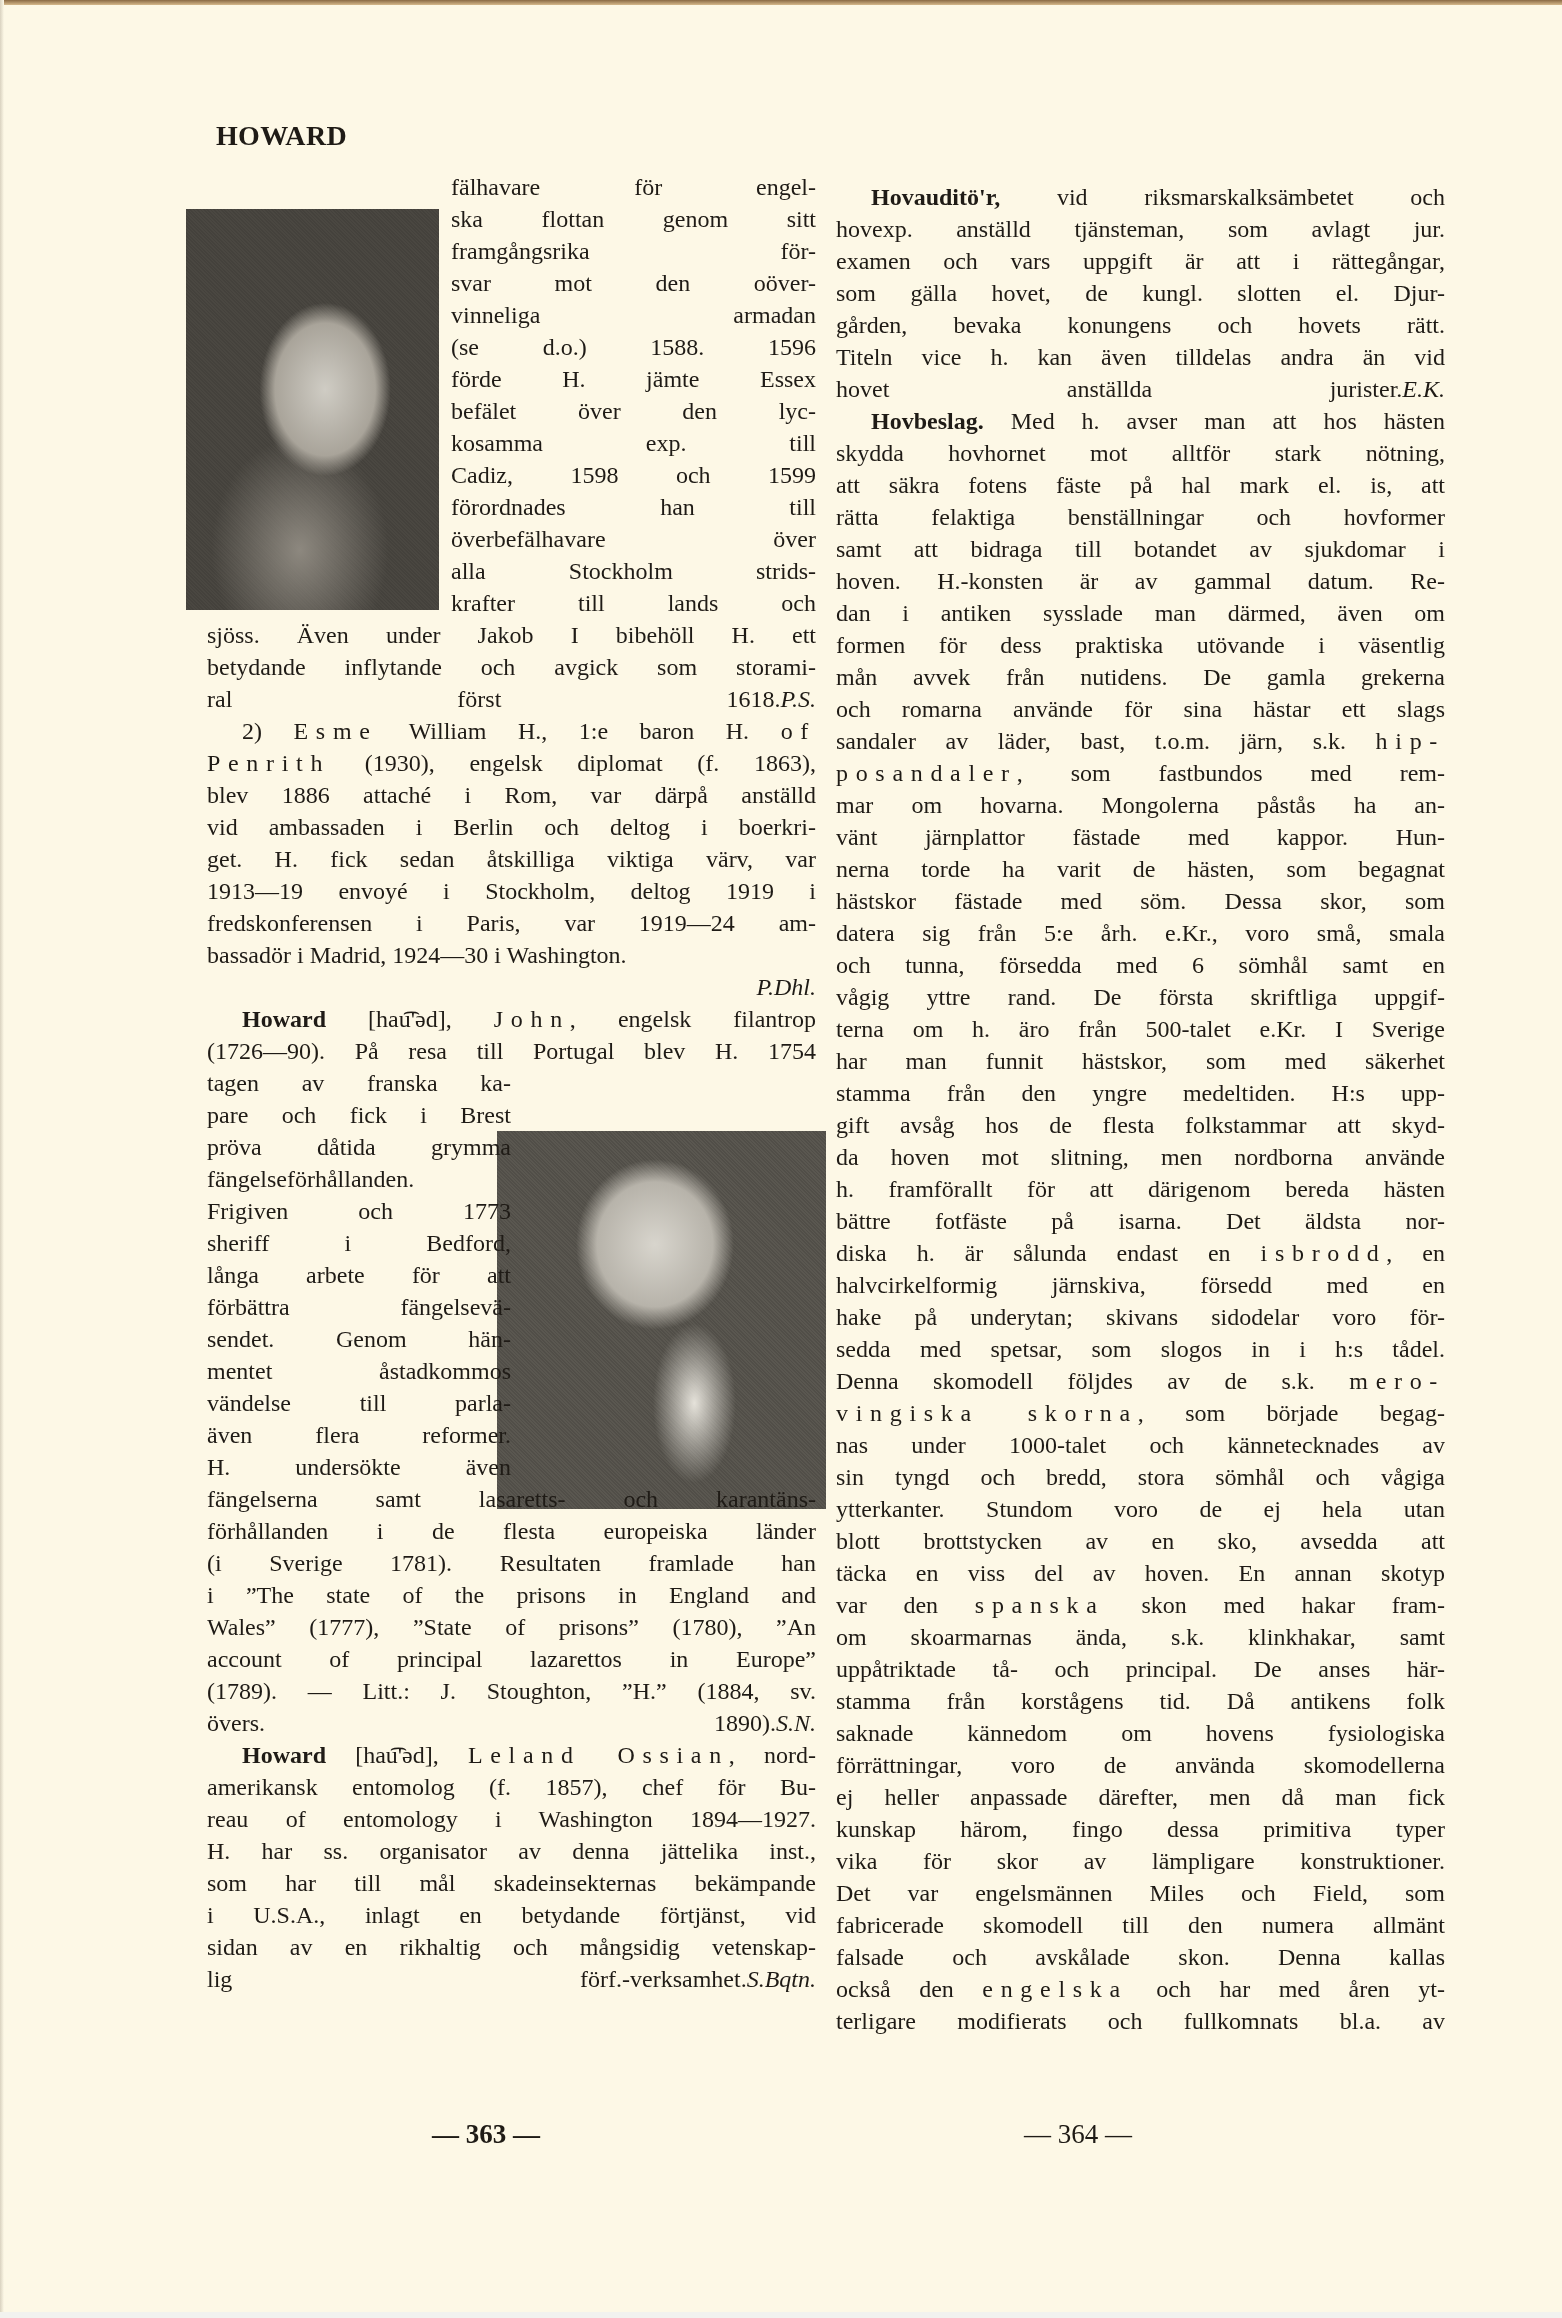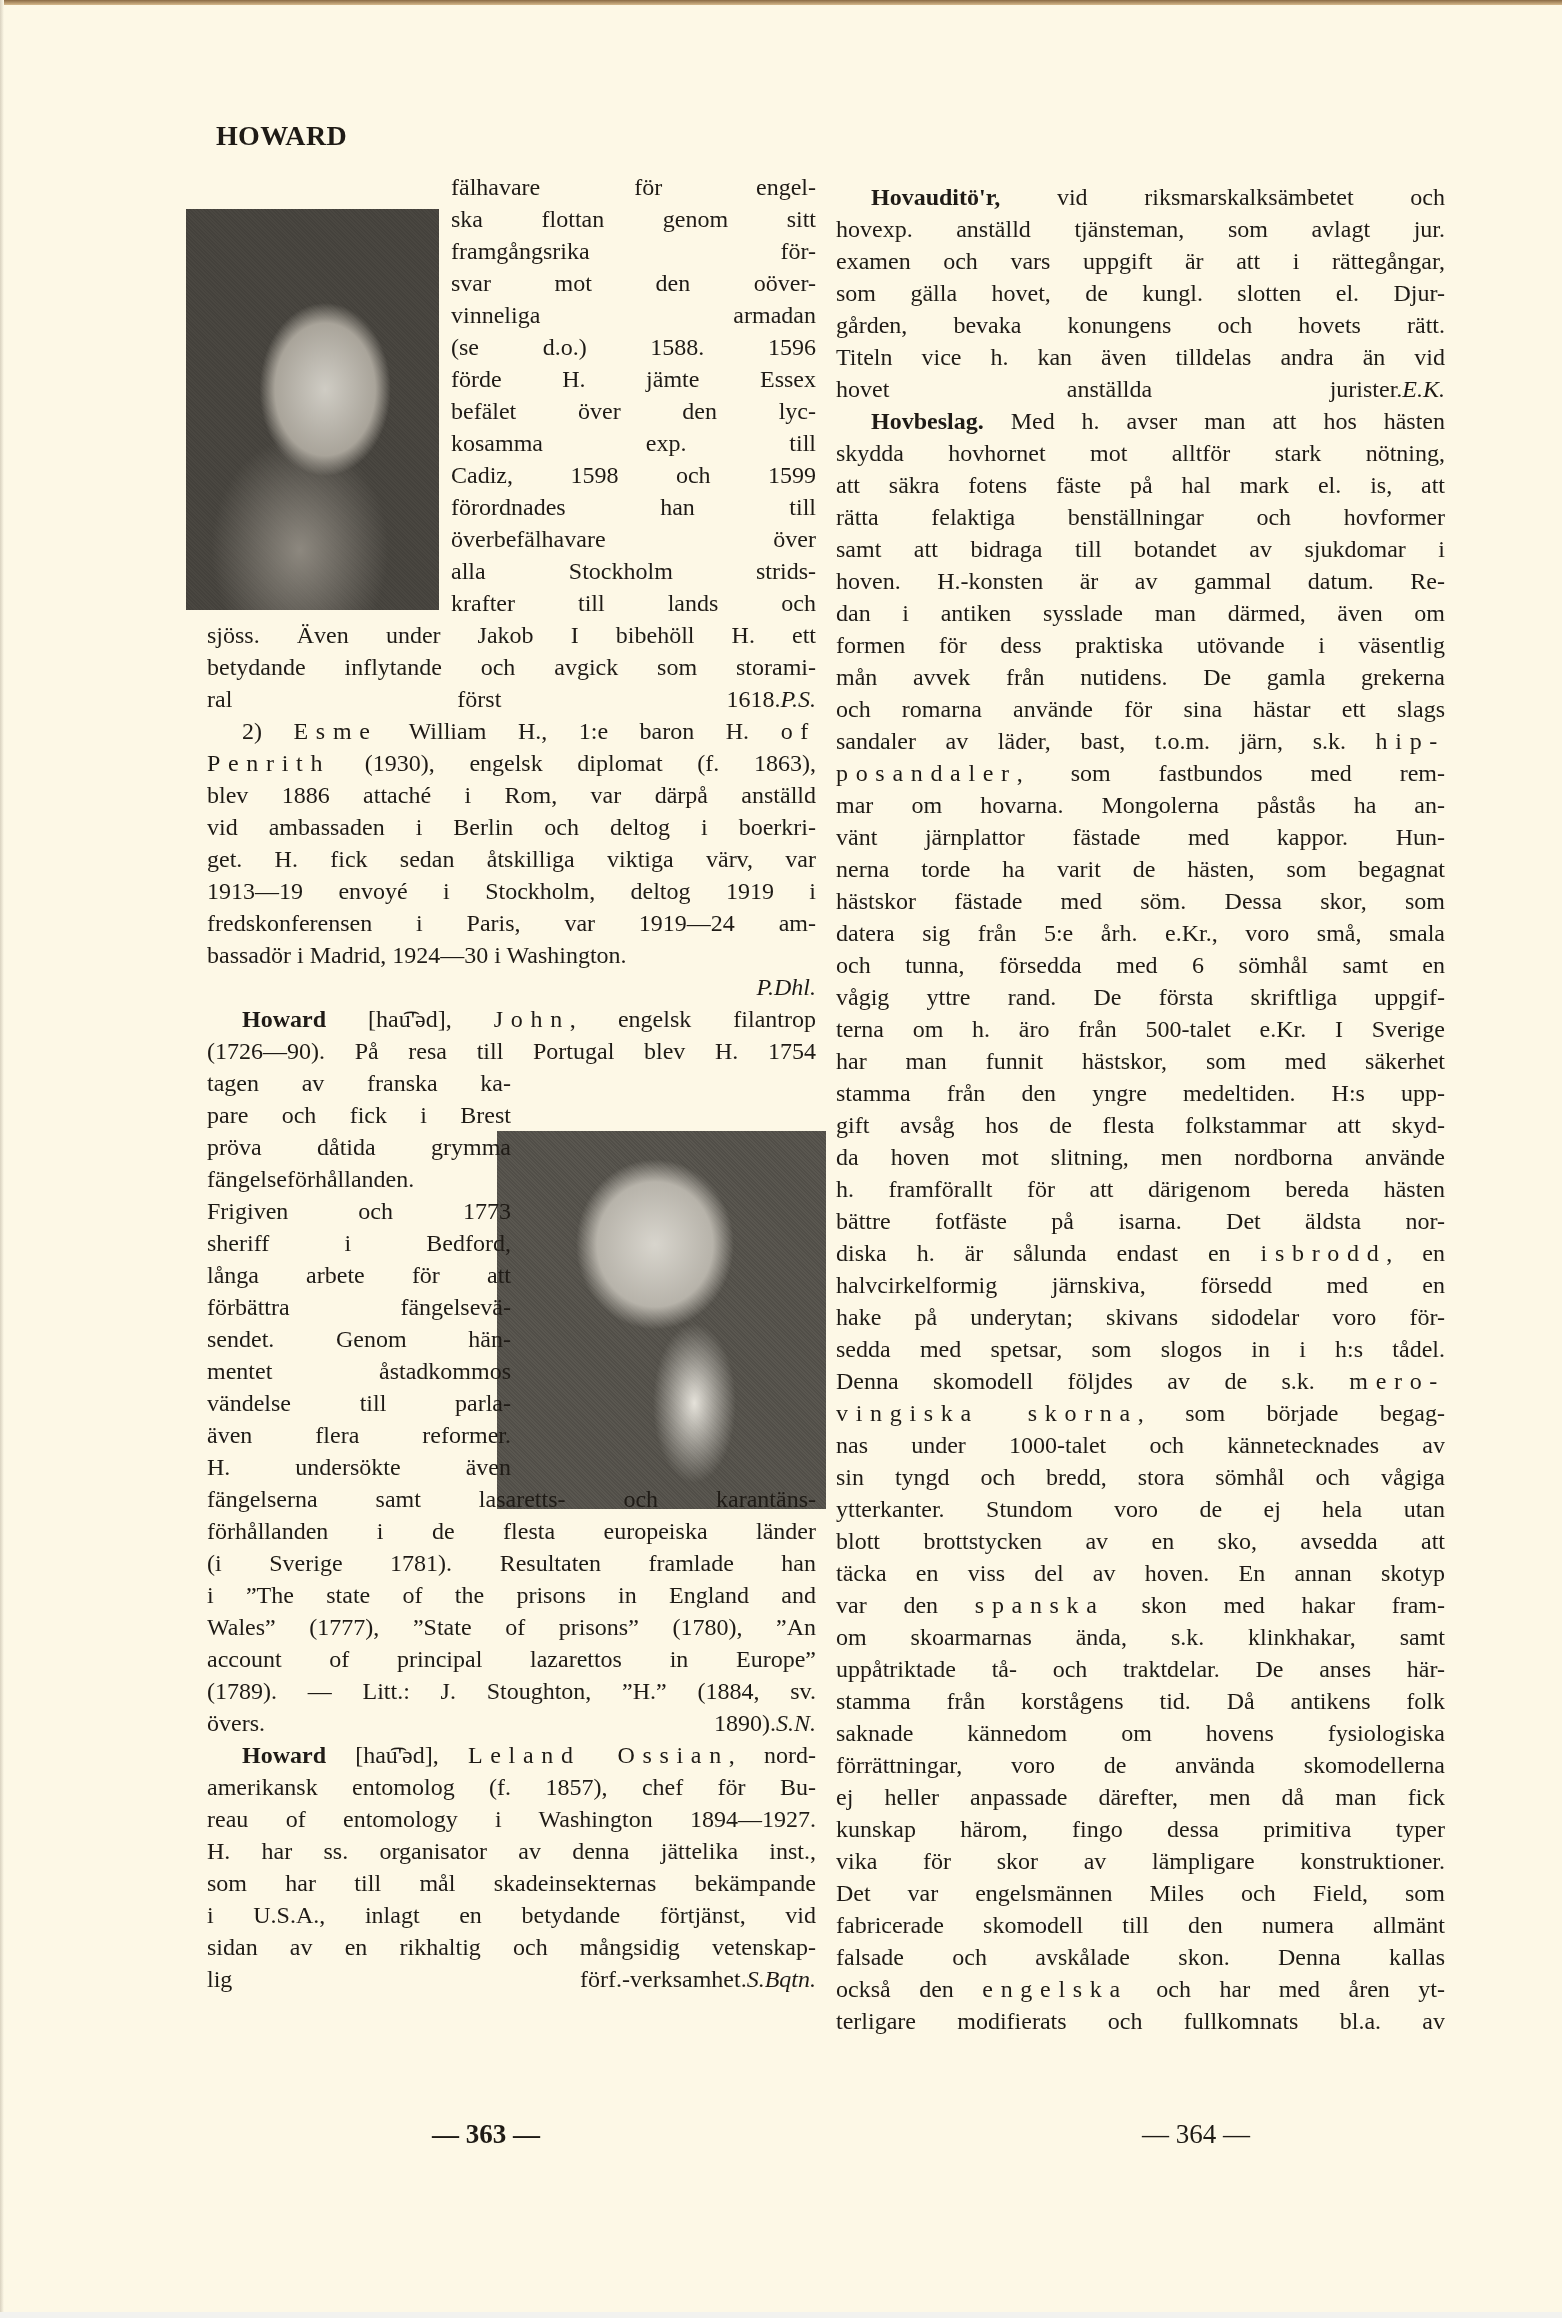--- a/index.html
+++ b/index.html
@@ -41,21 +41,21 @@
     background:
       radial-gradient(ellipse 32% 30% at 48% 30%, #d8d5cd 0%, #b7b3aa 55%, transparent 75%),
       radial-gradient(ellipse 18% 30% at 60% 72%, #e5e2da 0%, transparent 70%),
       repeating-linear-gradient(45deg, rgba(0,0,0,0.10) 0 1.2px, transparent 1.2px 2.4px),
       #5a5750;
   }
   .wrap1 { padding-left:244px; }
   .wrap2 { padding-right:305px; }
   .page-num { position:absolute; top:2119px; font-size:27px; }
   .page-num.left { left:432px; font-weight:bold; }
-  .page-num.right { left:1142px;text-align:center; }
+  .page-num.right { left:1024px;text-align:center; }
 </style>
 </head>
 <body>
 
 <div class="topedge"></div>
 <div class="leftedge"></div>
 
 <div class="running-head">HOWARD</div>
 
 <div class="portrait portrait1"></div>
@@ -172,21 +172,21 @@
       <span class="line">sedda med spetsar, som slogos in i h:s tådel.</span>
       <span class="line">Denna skomodell följdes av de s.k. <span class="sp">mero-</span></span>
       <span class="line"><span class="sp">vingiska skorna</span>, som började begag-</span>
       <span class="line">nas under 1000-talet och kännetecknades av</span>
       <span class="line">sin tyngd och bredd, stora sömhål och vågiga</span>
       <span class="line">ytterkanter. Stundom voro de ej hela utan</span>
       <span class="line">blott brottstycken av en sko, avsedda att</span>
       <span class="line">täcka en viss del av hoven. En annan skotyp</span>
       <span class="line">var den <span class="sp">spanska</span> skon med hakar fram-</span>
       <span class="line">om skoarmarnas ända, s.k. klinkhakar, samt</span>
-      <span class="line">uppåtriktade tå- och traktdelar. De anses här-</span>
+      <span class="line">uppåtriktade tå- och principal. De anses här-</span>
       <span class="line">stamma från korstågens tid. Då antikens folk</span>
       <span class="line">saknade kännedom om hovens fysiologiska</span>
       <span class="line">förrättningar, voro de använda skomodellerna</span>
       <span class="line">ej heller anpassade därefter, men då man fick</span>
       <span class="line">kunskap härom, fingo dessa primitiva typer</span>
       <span class="line">vika för skor av lämpligare konstruktioner.</span>
       <span class="line">Det var engelsmännen Miles och Field, som</span>
       <span class="line">fabricerade skomodell till den numera allmänt</span>
       <span class="line">falsade och avskålade skon. Denna kallas</span>
       <span class="line">också den <span class="sp">engelska</span> och har med åren yt-</span>

